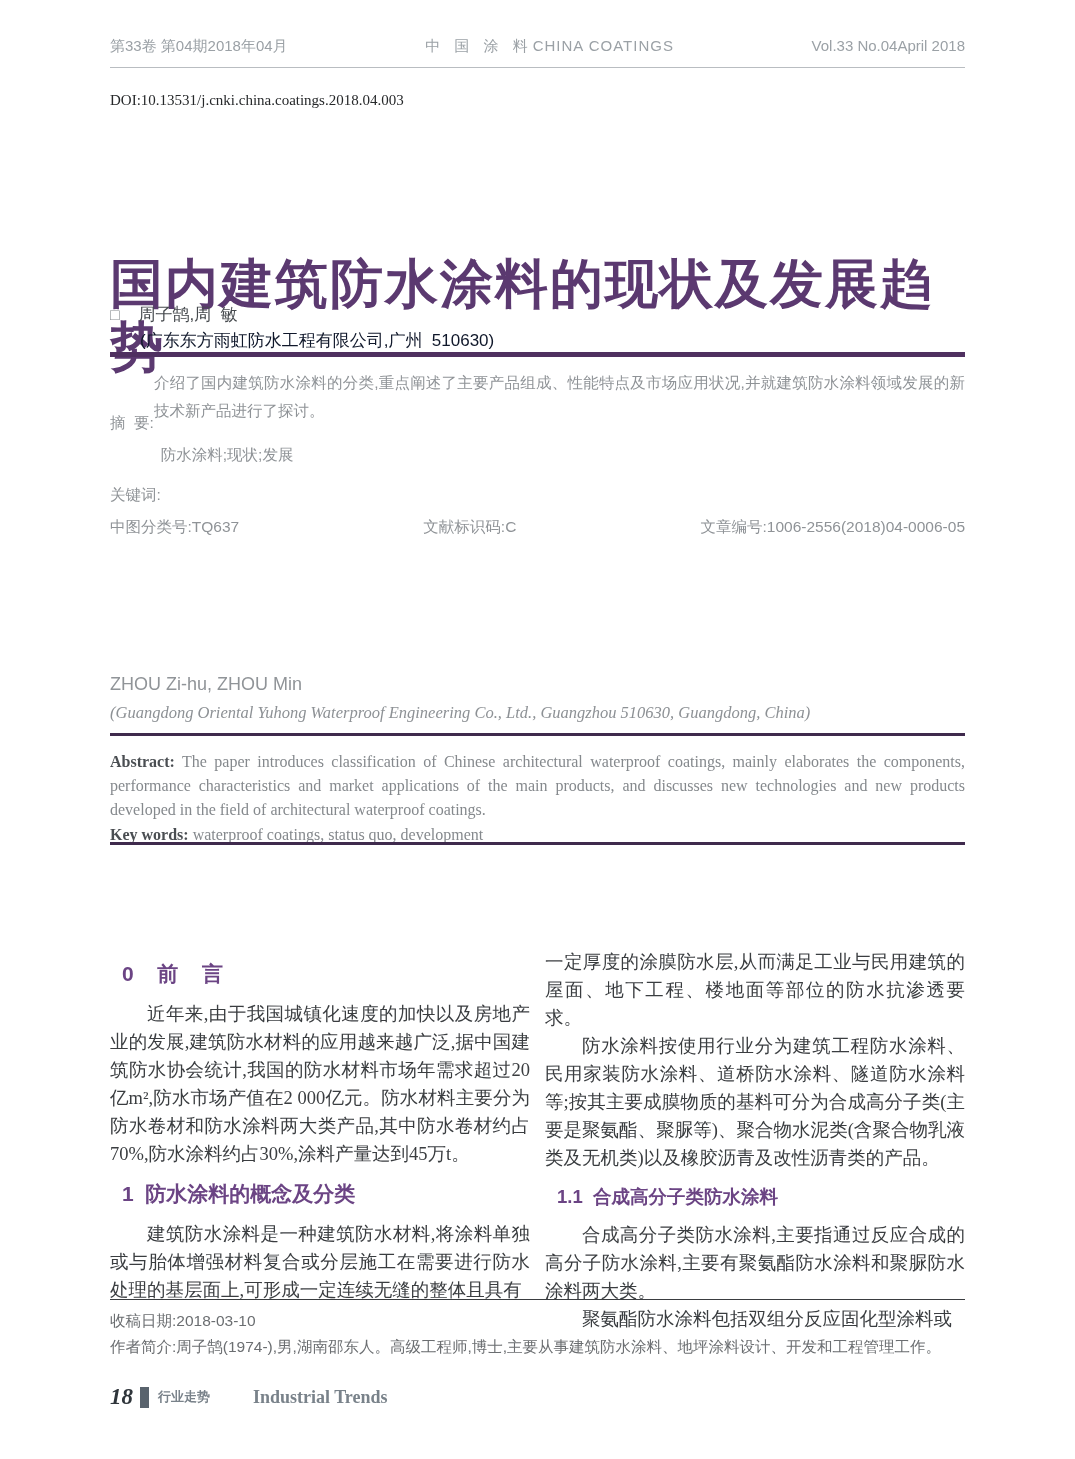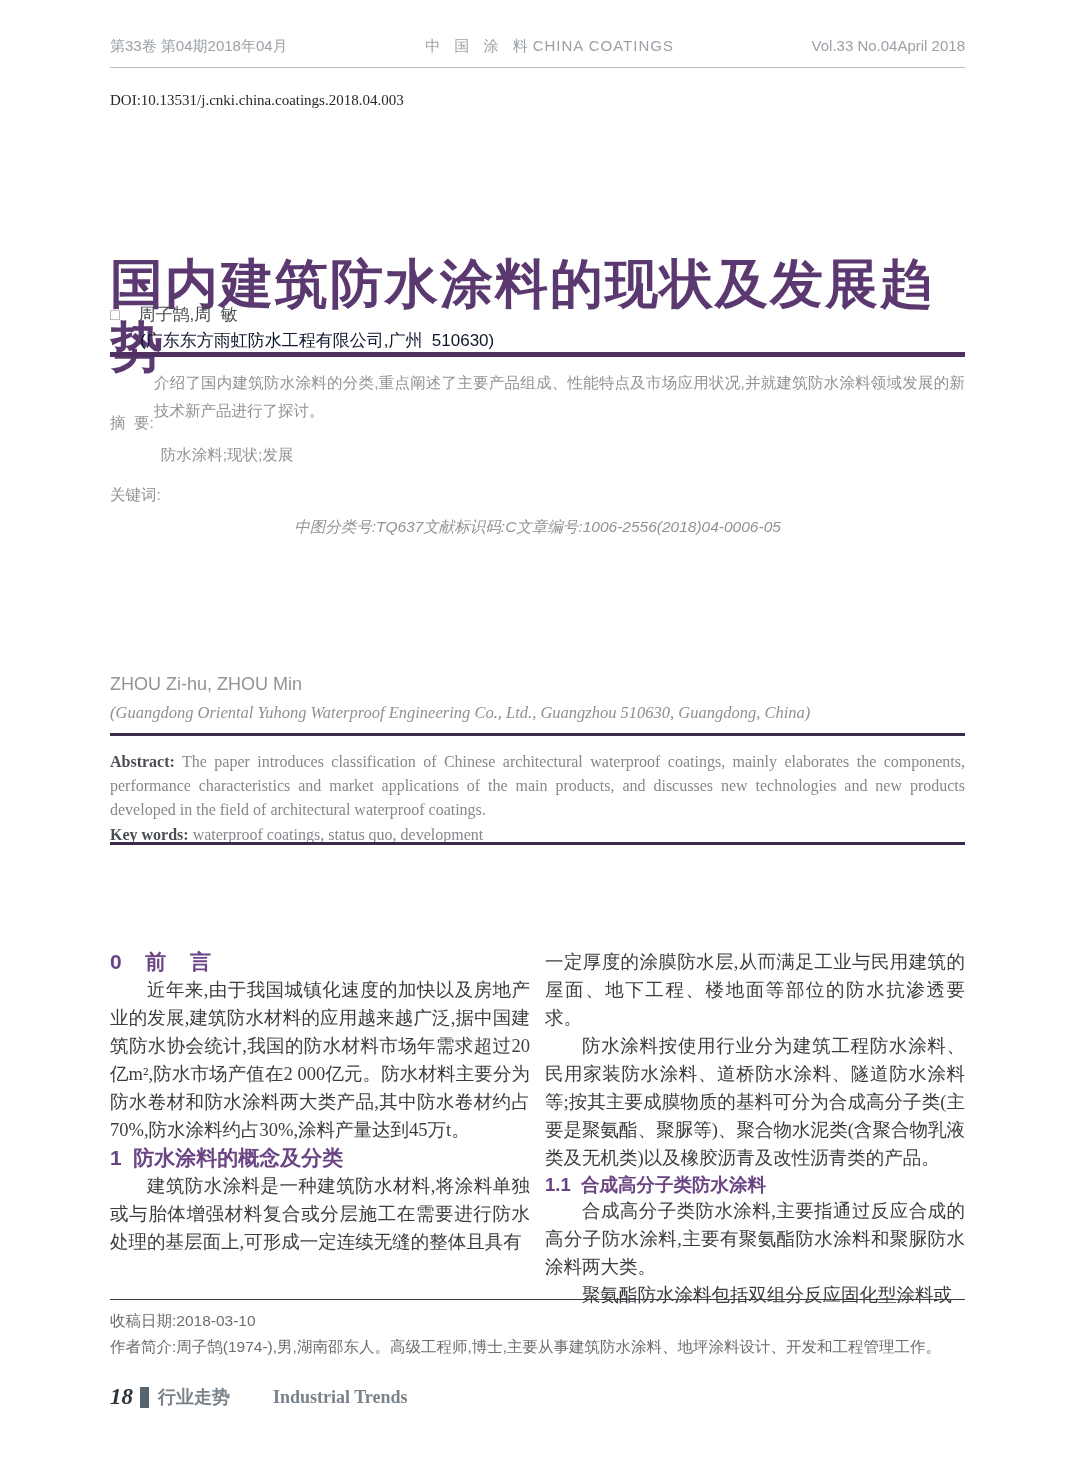--- a/index.html
+++ b/index.html
@@ -31,57 +31,57 @@
             font-family:"Liberation Sans","DejaVu Sans",sans-serif;}
   .rule-thick{top:352px;height:5px;background:#4f3060;}
 
   
   .meta-cn{top:369px;font-family:"Liberation Sans","DejaVu Sans",sans-serif;
            font-size:15.5px;line-height:28px;color:#8f9397;}
   .meta-row{display:flex;align-items:flex-start;}
   .meta-row .label{flex-shrink:0;margin-top:40px;}
   .meta-row .text{flex:1;text-align:justify;}
   .kw-row{margin-top:4px;}
-  .meta-flex{display:flex;justify-content:center;margin-top:4px;font-style:italic;}
+  .meta-flex{display:flex;justify-content:space-between;margin-top:4px;}
 
   
   .title-en{top:560px;font-family:"Liberation Sans","DejaVu Sans",sans-serif;
             font-size:35px;line-height:52px;font-weight:700;color:#5b3970;letter-spacing:-0.3px;}
   .title-en span{display:block;}
   .authors-en{top:674px;font-family:"Liberation Sans","DejaVu Sans",sans-serif;
               font-size:18px;color:#909498;}
   .affil-en{top:703px;font-style:italic;font-size:16.5px;color:#8d9195;}
   .rule2{top:733px;height:3px;background:#3f2a4d;}
   .rule3{top:842px;height:3px;background:#3f2a4d;}
 
   .abstract-en{top:750px;font-size:16px;line-height:24px;color:#85898d;text-align:justify;}
   .abstract-en .b{font-weight:700;color:#4a4e52;}
   .kw-en{margin-top:1px;}
 
   
   .columns{top:948px;display:flex;justify-content:space-between;}
   .col{width:420px;}
   .col p{margin:0;font-size:18.5px;line-height:28px;color:#3a3d40;text-align:justify;}
   .indent{text-indent:2em;}
-  h3.sec{margin:0;font-family:"Liberation Sans","DejaVu Sans",sans-serif;
+  h3.sec{margin:12px;font-family:"Liberation Sans","DejaVu Sans",sans-serif;
          font-weight:700;color:#6b4484;}
   .sec0{font-size:21px;letter-spacing:4px;margin-bottom:10px;}
   .sec1{font-size:21px;margin-top:16px;margin-bottom:10px;}
   .sec11{font-size:18.5px;color:#7d5294;margin-top:2px;margin-bottom:4px;}
 
   
   .footnote{top:1299px;border-top:1px solid #3a3d40;padding-top:8px;
             font-family:"Liberation Sans","DejaVu Sans",sans-serif;
             font-size:15.5px;line-height:26px;color:#6b6e71;}
 
   
   .footer{top:1384px;display:flex;align-items:center;color:#79828a;}
   .pgnum{font-style:italic;font-weight:700;font-size:23px;color:#2f353b;}
   .fbar{display:inline-block;width:9px;height:21px;background:#59636d;margin:0 9px 0 7px;}
-  .fsec{font-weight:700;font-size:18px;margin-right:8px;}
+  .fsec{font-weight:700;font-size:13px;margin-right:8px;}
   .fsec-en{font-weight:700;font-size:18px;margin-left:35px;}
 </style>
 </head>
 <body>
 
 <div class="page">
 
   <div class="abs masthead">
     <div class="mh-col">
       <span>第33卷 第04期</span>

